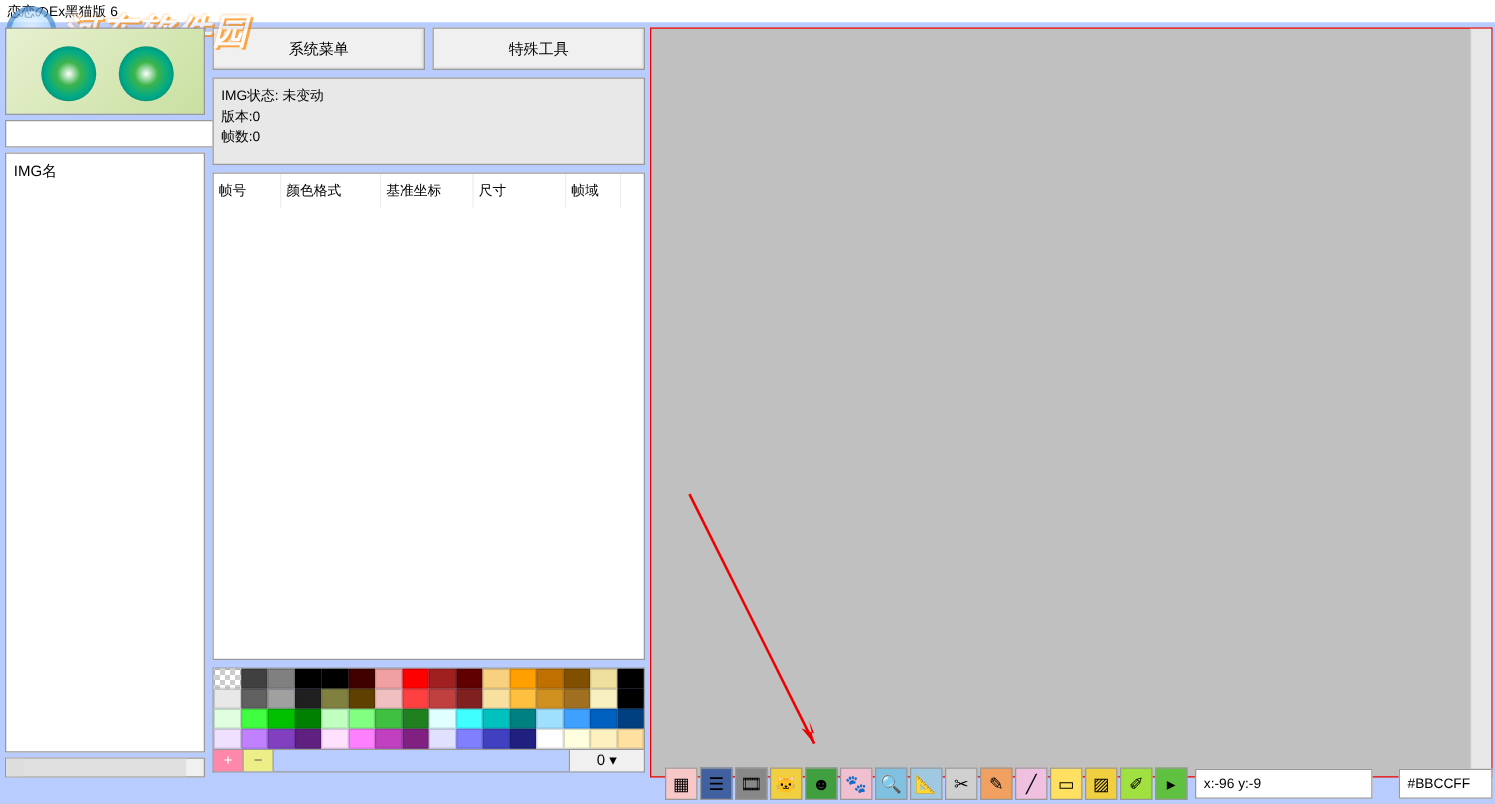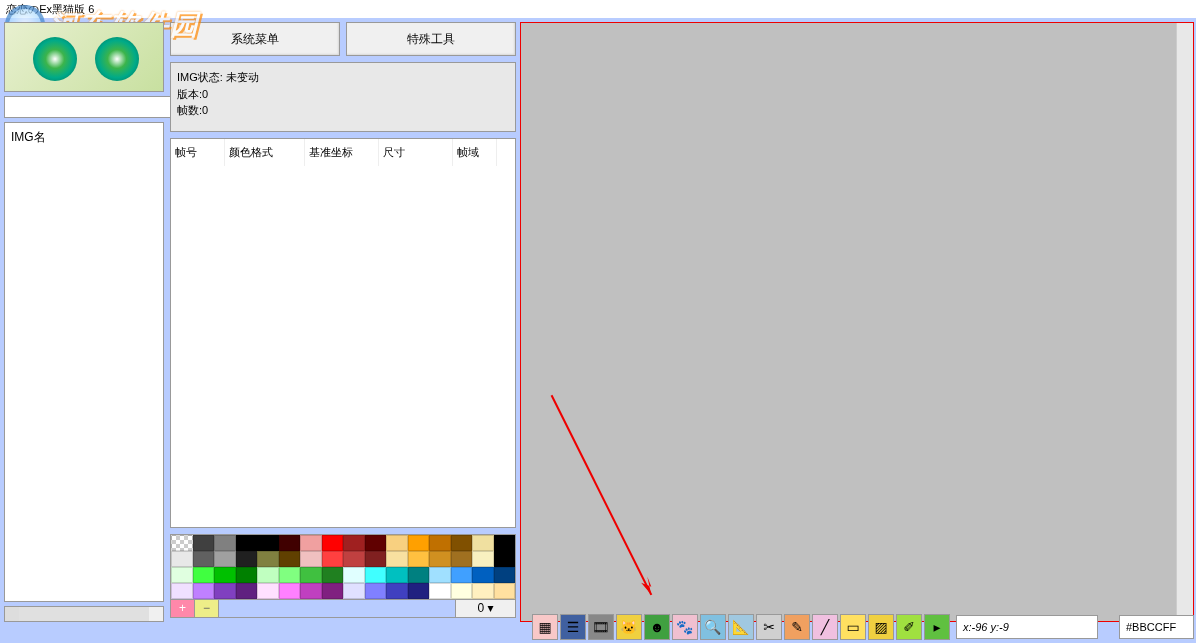--- a/index.html
+++ b/index.html
@@ -41,21 +41,21 @@
 .pal-side { width:42px; display:flex; flex-direction:column; gap:4px;}
 .pal-side button{height:24px;border:1px solid #999;background:#f0f0f0;font-size:12px;cursor:pointer;}
 .pal-side .sw{height:24px;border:1px solid #999;background:#fff;}
 .right-col { width: 520px; display:flex; flex-direction:column; gap:0; padding:4px 2px; }
 .canvas { flex:1; background:#c0c0c0; border:1px solid #e00; position:relative; }
 .canvas::after{content:"";position:absolute;top:0;bottom:0;right:0;width:16px;background:#e8e8e8;border-left:1px solid #ccc;}
 .arrow { position:absolute; pointer-events:none; }
 .bottom-bar { position:absolute; left:532px; bottom:2px; right:2px; height:28px; display:flex; gap:2px; align-items:center;}
 .tool{width:26px;height:26px;border:1px solid #999;background:#f8f8f8;display:flex;align-items:center;justify-content:center;cursor:pointer;flex-shrink:0;}
 .status-box{height:24px;border:1px solid #999;background:#fff;padding:4px 6px;font-size:11px;display:flex;align-items:center;}
-.coord{width:142px;margin-left:4px;font-style:italic;}
+.coord{width:142px;margin-left:4px;}
 .color-code{width:75px;margin-left:auto;}
 </style>
 </head>
 <body>
 
 <div class="title-bar">恋恋のEx黑猫版 6</div>
 
 <div class="watermark">
   <div class="wmcircle"></div>
   <div class="wmtext">河东软件园</div>

